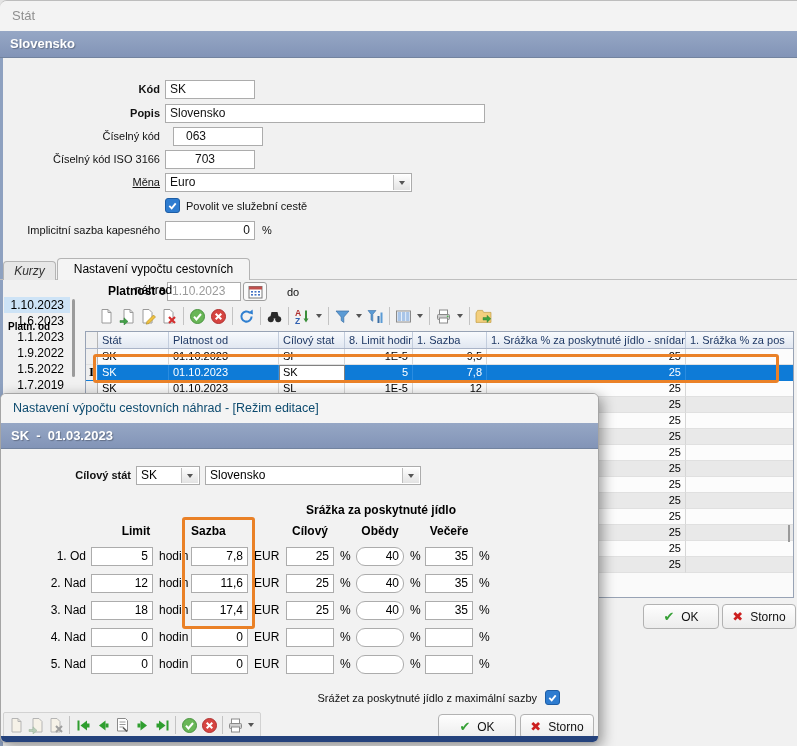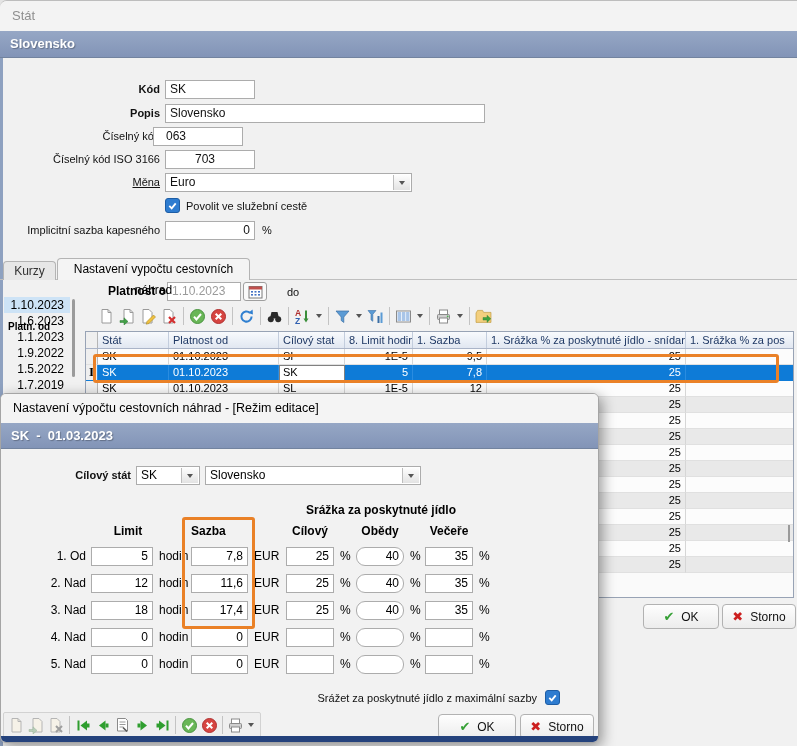--- a/index.html
+++ b/index.html
@@ -28,21 +28,21 @@
     background:linear-gradient(180deg,#fdfdfd,#e3e3e3);border-left:1px solid #bdbdbd;
     display:flex;align-items:center;justify-content:center;}
   .chv{width:0;height:0;border-left:3.5px solid transparent;border-right:3.5px solid transparent;border-top:4.5px solid #555;}
   .cb{position:absolute;width:15px;height:15px;background:#2e7cd0;border:1px solid #1d5da5;border-radius:3px;
     display:flex;align-items:center;justify-content:center;}
   .cb svg{width:11px;height:11px;}
 
   
   .tab{position:absolute;font-size:12px;text-align:center;border:1px solid #b4b4b4;
     border-bottom:none;border-top-left-radius:4px;border-top-right-radius:4px;line-height:19px;}
-  .tab-inactive{background:#e7e7e7;color:#333;height:19px;top:260px;}
+  .tab-inactive{background:#e7e7e7;color:#333;height:19px;top:260px;font-style:italic;}
   .tab-active{background:#f4f4f4;color:#000;height:22px;top:257px;z-index:2;line-height:21px;}
   .tabline{position:absolute;left:0;top:278px;width:797px;height:1px;background:#bfbfbf;}
 
   
   .dates-header{position:absolute;left:8px;top:281px;font-size:10px;font-weight:bold;margin-top:39px;}
   .dates-list{position:absolute;left:4px;top:296px;width:66px;}
   .date-item{height:16px;font-size:12px;line-height:16px;text-align:right;padding-right:6px;cursor:default;}
   .date-item.selected{background:#cde3f6;}
   .dates-scroll{position:absolute;left:72px;top:298px;width:3px;height:78px;background:#9b9b9b;border-radius:2px;}
 
@@ -92,21 +92,21 @@
   .glyph-ok{color:#35a035;font-weight:bold;font-size:13px;}
   .glyph-x{color:#cc1f1f;font-weight:bold;font-size:13px;}
 
   
   .annot{position:absolute;border:3px solid #ea8127;border-radius:3px;pointer-events:none;}
 
   
   .dialog{position:absolute;left:0;top:393px;width:599px;height:350px;background:#f2f2f2;
     border:1px solid #a5a5a5;border-radius:6px;box-shadow:3px 4px 14px rgba(0,0,0,.4);z-index:10;overflow:hidden;}
   .dlg-titlebar{position:absolute;left:0;top:0;width:100%;height:29px;background:#f4f4f4;
-    color:#000000;font-size:12.5px;line-height:29px;padding-left:12px;}
+    color:#0c4a6e;font-size:12.5px;line-height:29px;padding-left:12px;}
   .dlg-band{position:absolute;left:0;top:29px;width:100%;height:26px;line-height:25px;padding-left:10px;white-space:pre;}
   .dinput{position:absolute;height:19px;background:#fff;border:1px solid #acacac;
     font-size:12px;line-height:17px;padding:0 4px;white-space:nowrap;overflow:hidden;}
   .dlg-row{position:absolute;left:0;width:100%;height:19px;}
   .dlg-row .rlabel{position:absolute;left:20px;width:65px;top:2px;font-size:12px;text-align:right;}
   .dlg-row .runit{position:absolute;top:2px;font-size:12px;}
   .dlg-row .dinput{top:0;}
   .p-limit{left:90px;width:62px;text-align:right;}
   .p-hodin{left:158px;}
   .p-sazba{left:190px;width:57px;text-align:right;}
@@ -136,21 +136,21 @@
       <span>Slovensko</span>
     </div>
 
     <div class="flabel bold" style="left:10px;top:79px;width:150px;">Kód</div>
     <div class="tinput" style="left:165px;top:79px;width:90px;">SK</div>
 
     <div class="flabel bold" style="left:10px;top:103px;width:150px;">Popis</div>
     <div class="tinput" style="left:165px;top:103px;width:320px;">Slovensko</div>
 
     <div class="flabel" style="left:10px;top:126px;width:150px;">Číselný kód</div>
-    <div class="tinput" style="left:153px;top:126px;width:90px;padding-left:12px;">063</div>
+    <div class="tinput" style="left:173px;top:126px;width:90px;padding-left:12px;">063</div>
 
     <div class="flabel" style="left:10px;top:149px;width:150px;">Číselný kód ISO 3166</div>
     <div class="tinput" style="left:165px;top:149px;width:90px;padding-left:29px;">703</div>
 
     <div class="flabel uline" style="left:10px;top:172px;width:150px;">Měna</div>
     <div class="tinput" style="left:165px;top:172px;width:247px;">
       <span>Euro</span>
       <span class="combo-arrow">
           <span class="chv"></span>
         </span>
@@ -498,21 +498,21 @@
         </span>
     </div>
     <div class="dinput" style="left:204px;top:72px;width:216px;">
       <span>Slovensko</span>
       <span class="combo-arrow">
           <span class="chv"></span>
         </span>
     </div>
 
     <div class="dcol" style="left:285px;top:109px;width:190px;">Srážka za poskytnuté jídlo</div>
-    <div class="dcol" style="left:96px;top:130px;width:62px;">Limit</div>
+    <div class="dcol" style="left:104px;top:130px;width:62px;">Limit</div>
     <div class="dcol" style="left:188px;top:130px;width:60px;text-align:left;padding-left:2px;">Sazba</div>
     <div class="dcol" style="left:280px;top:130px;width:58px;">Cílový</div>
     <div class="dcol" style="left:350px;top:130px;width:58px;">Obědy</div>
     <div class="dcol" style="left:419px;top:130px;width:58px;">Večeře</div>
 
     <div class="abs" style="left:0;top:153px;width:100%;height:130px;">
         <div class="dlg-row" style="top: 0px;">
           <div class="rlabel">1. Od</div>
           <div class="dinput p-limit">5</div>
           <div class="runit p-hodin">hodin</div>

